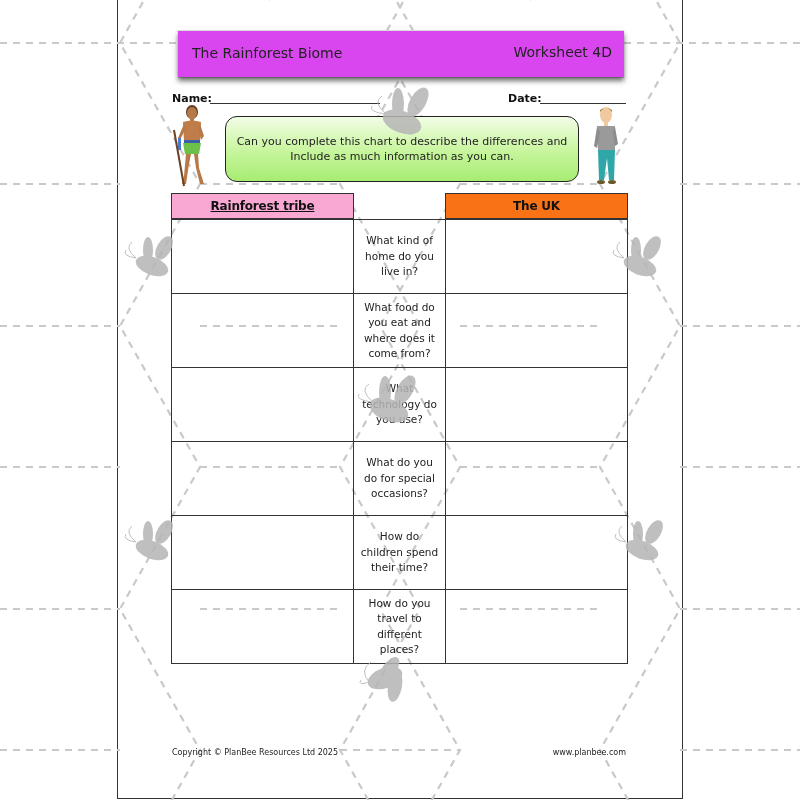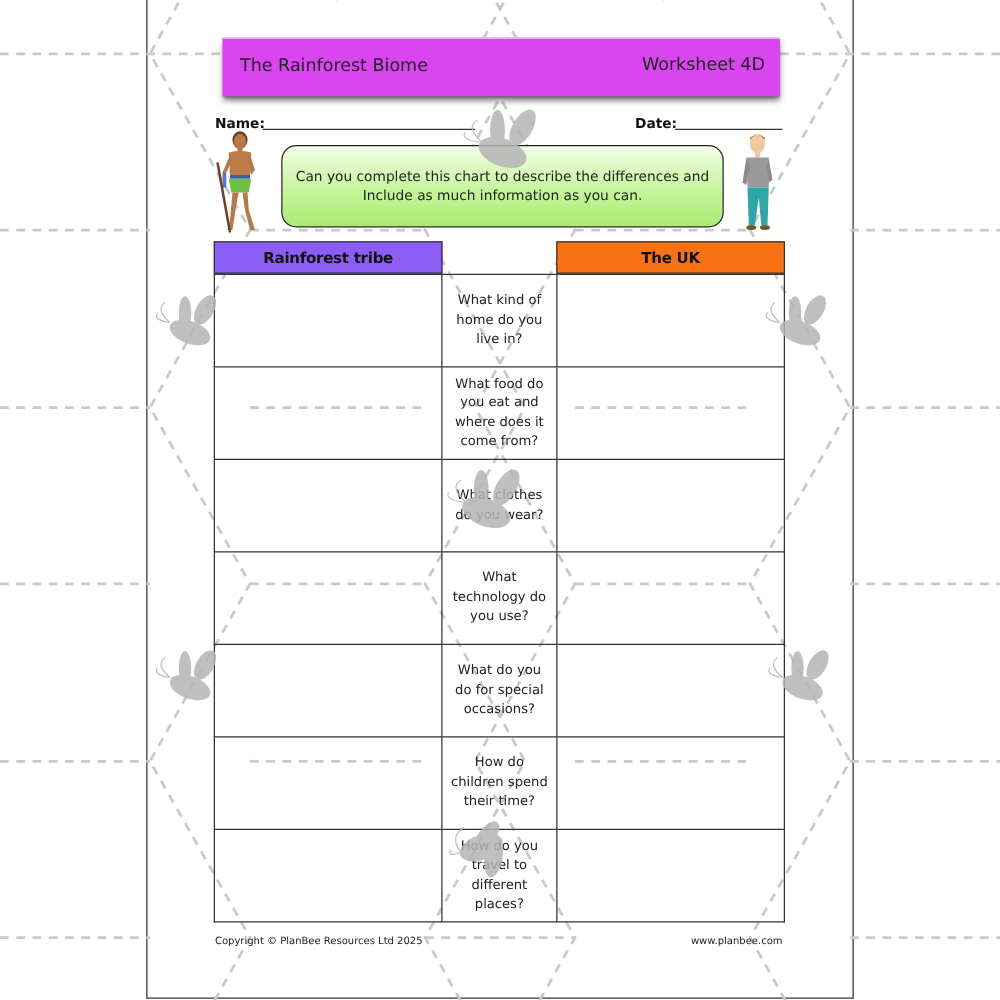--- a/index.html
+++ b/index.html
@@ -32,21 +32,21 @@
     font-size: 11px; line-height: 15px; color: #222;
   }
   .bubble span { display: block; }
   .figure { position: absolute; z-index: 3; }
   .table {
     position: absolute; left: 171px; top: 193px; width: 456px; z-index: 3;
   }
   .hdr { position: absolute; top: 0; height: 26px; border: 1px solid #333; box-sizing: border-box;
     display: flex; align-items: center; justify-content: center;
     font-family: "DejaVu Sans", sans-serif; font-weight: bold; font-size: 12px; color: #111; letter-spacing: -0.2px; }
-  .hdr.green { left: 0; width: 183px; background: #8b5cf6; }
+  .hdr.green { left: 0; width: 183px; background: #f9a8d4; text-decoration: underline; }
   .hdr.blue { left: 274px; width: 183px; background: #f97316; }
   .grid { position: absolute; left: 0; top: 26px; width: 457px; border-collapse: collapse; }
   .grid td { border: 1.3px solid #333; height: 73px; padding: 0; vertical-align: middle; }
   .grid td.c1 { width: 181px; }
   .grid td.c2 { width: 91px; text-align: center; font-size: 10.5px; line-height: 15.5px; color: #222; }
   .grid td.c3 { width: 181px; }
   .q { display: block; padding: 0 4px; }
   .footer-left { position: absolute; left: 172px; top: 748px; font-size: 8px; color: #222; z-index: 3; }
   .footer-right { position: absolute; right: 174px; top: 748px; font-size: 8px; color: #222; z-index: 3; }
   .bee { position: absolute; z-index: 4; opacity: 0.85; pointer-events: none; }
@@ -148,27 +148,20 @@
     <tr>
       <td class="c1"></td>
       <td class="c2">
             <span class="q">What food do you eat and where does it come from?</span>
           </td>
       <td class="c3"></td>
     </tr>
     <tr>
       <td class="c1"></td>
       <td class="c2">
-            <span class="q">What clothes do you wear?</span>
-          </td>
-      <td class="c3"></td>
-    </tr>
-    <tr>
-      <td class="c1"></td>
-      <td class="c2">
             <span class="q">What technology do you use?</span>
           </td>
       <td class="c3"></td>
     </tr>
     <tr>
       <td class="c1"></td>
       <td class="c2">
             <span class="q">What do you do for special occasions?</span>
           </td>
       <td class="c3"></td>

